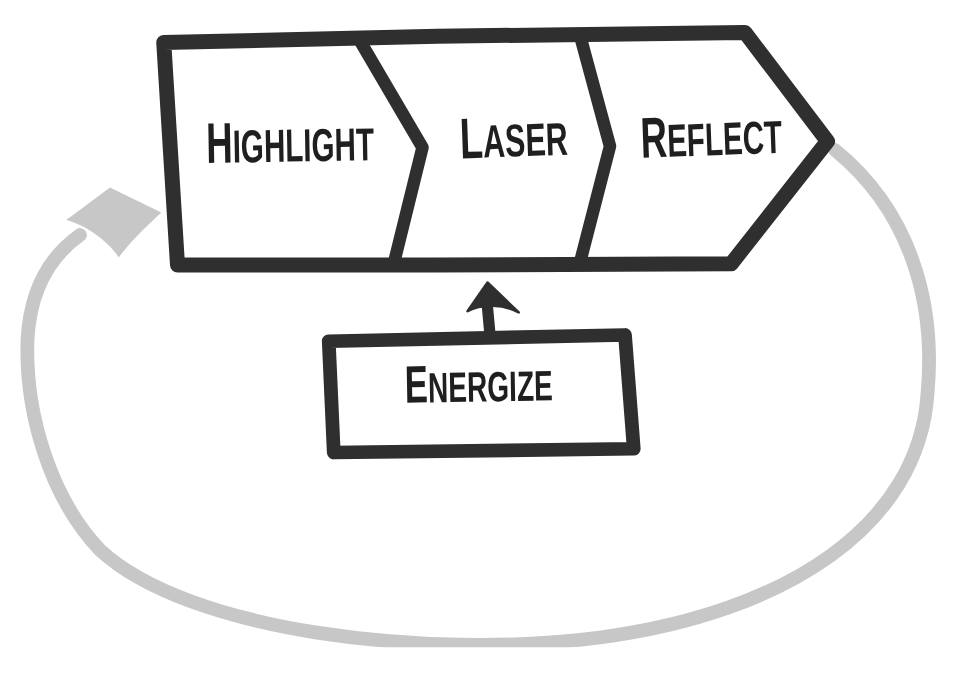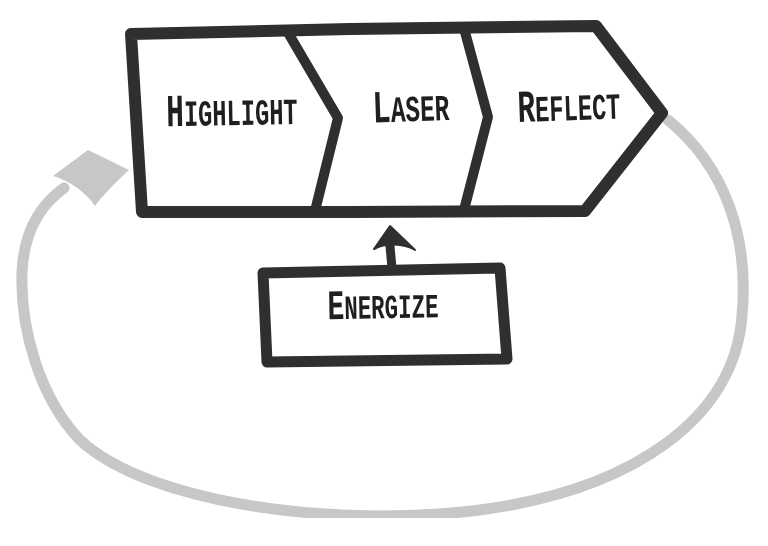--- a/index.html
+++ b/index.html
@@ -12,21 +12,21 @@
     margin: 0;
     padding: 0;
     background: var(--color-background);
   }
   .canvas {
     position: relative;
     width: 768px;
     height: 518px;
     background: var(--color-background);
     overflow: hidden;
-    font-family: Liberation Mono, monospace;
+    font-family: Liberation Sans, sans-serif;
   }
   .diagram-svg {
     position: absolute;
     left: 0;
     top: 0;
     width: 768px;
     height: 546px;
   }
   
   .ink-stroke {

